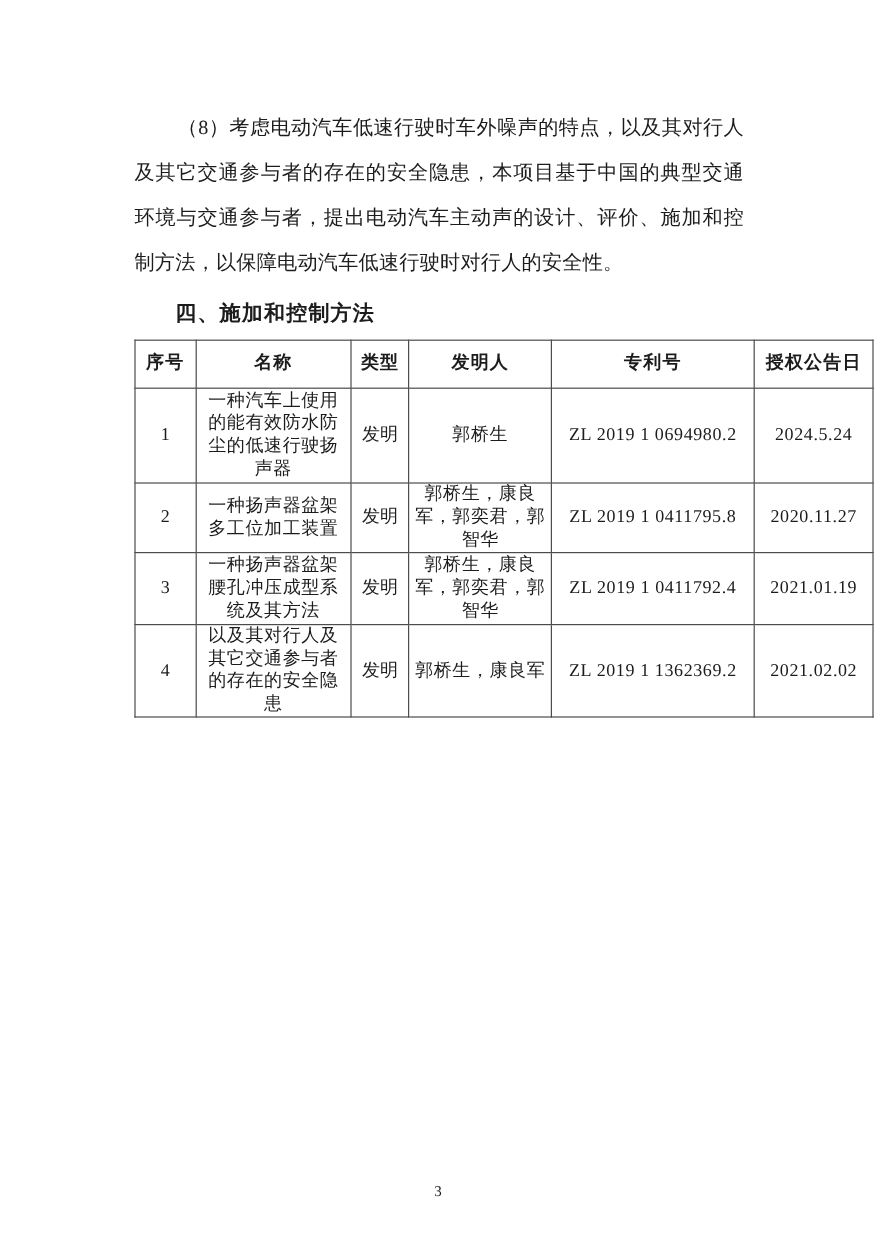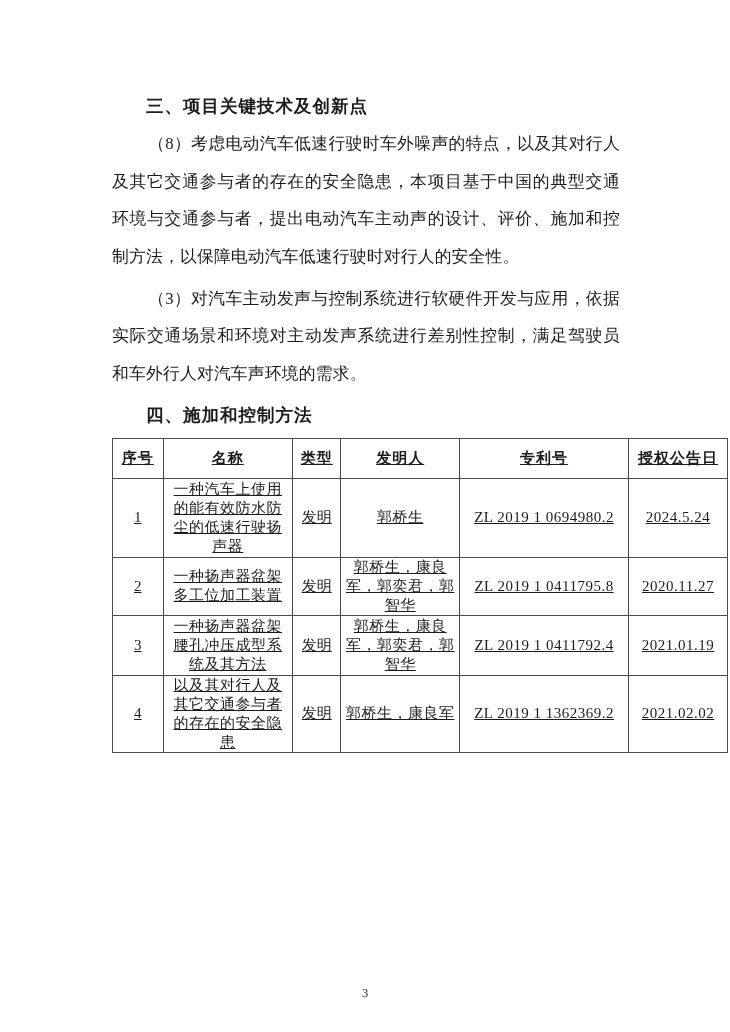--- a/index.html
+++ b/index.html
@@ -37,21 +37,20 @@
     text-justify: inter-ideograph;
     text-indent: 36px;
     letter-spacing: 0.2px;
     margin: 0 0 5px 0;
   }
   table.ip-table {
     border-collapse: collapse;
     table-layout: fixed;
     width: 616px;
     margin-top: 3px;
-    text-decoration: underline;
   }
   .ip-table th, .ip-table td {
     border: 1px solid #4c4c4c;
     text-align: center;
     vertical-align: middle;
     font-size: 15px;
     line-height: 19px;
     padding: 0 3px;
     overflow: hidden;
   }
@@ -76,24 +75,22 @@
     text-align: center;
     font-size: 12.5px;
   }
 </style>
 </head>
 <body>
 
 <div class="page">
   <div class="content">
 
-    <div class="sec-heading">三、项目关键技术及创新点</div>
 
     <p class="para">（8）考虑电动汽车低速行驶时车外噪声的特点，以及其对行人及其它交通参与者的存在的安全隐患，本项目基于中国的典型交通环境与交通参与者，提出电动汽车主动声的设计、评价、施加和控制方法，以保障电动汽车低速行驶时对行人的安全性。</p>
-    <p class="para">（3）对汽车主动发声与控制系统进行软硬件开发与应用，依据实际交通场景和环境对主动发声系统进行差别性控制，满足驾驶员和车外行人对汽车声环境的需求。</p>
 
     <div class="sec-heading">四、施加和控制方法</div>
 
     <table class="ip-table">
       <colgroup>
         <col style="width:46px">
         <col style="width:118px">
         <col style="width:44px">
         <col style="width:108px">
         <col style="width:154px">

